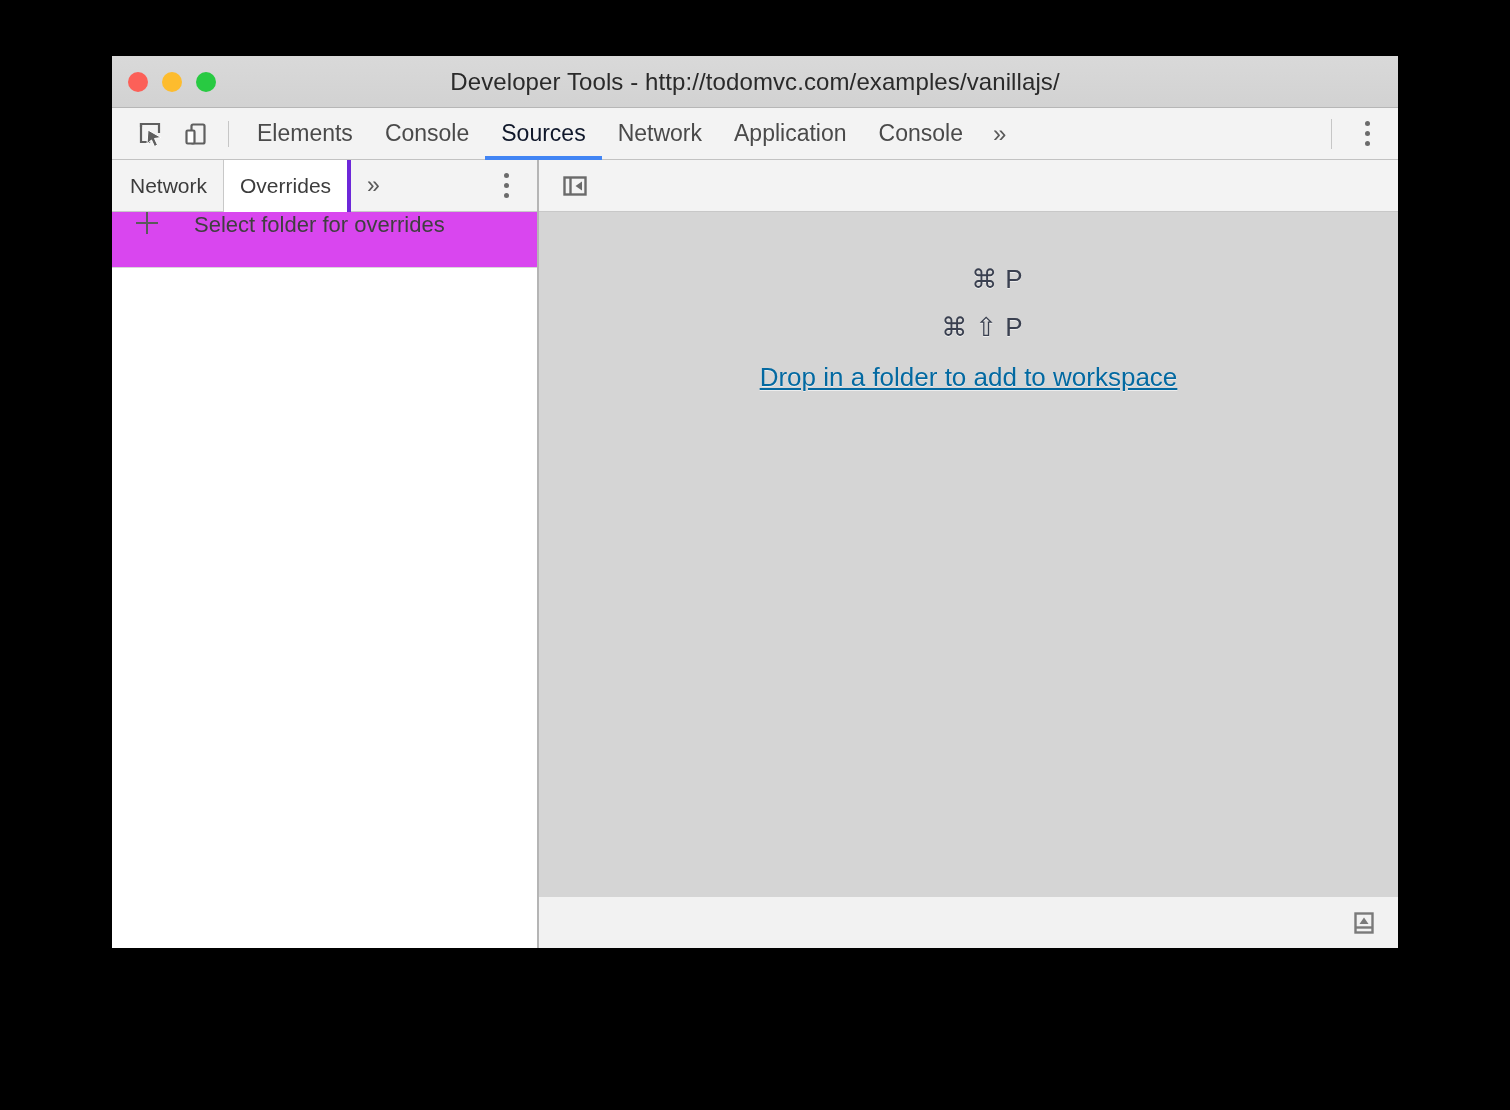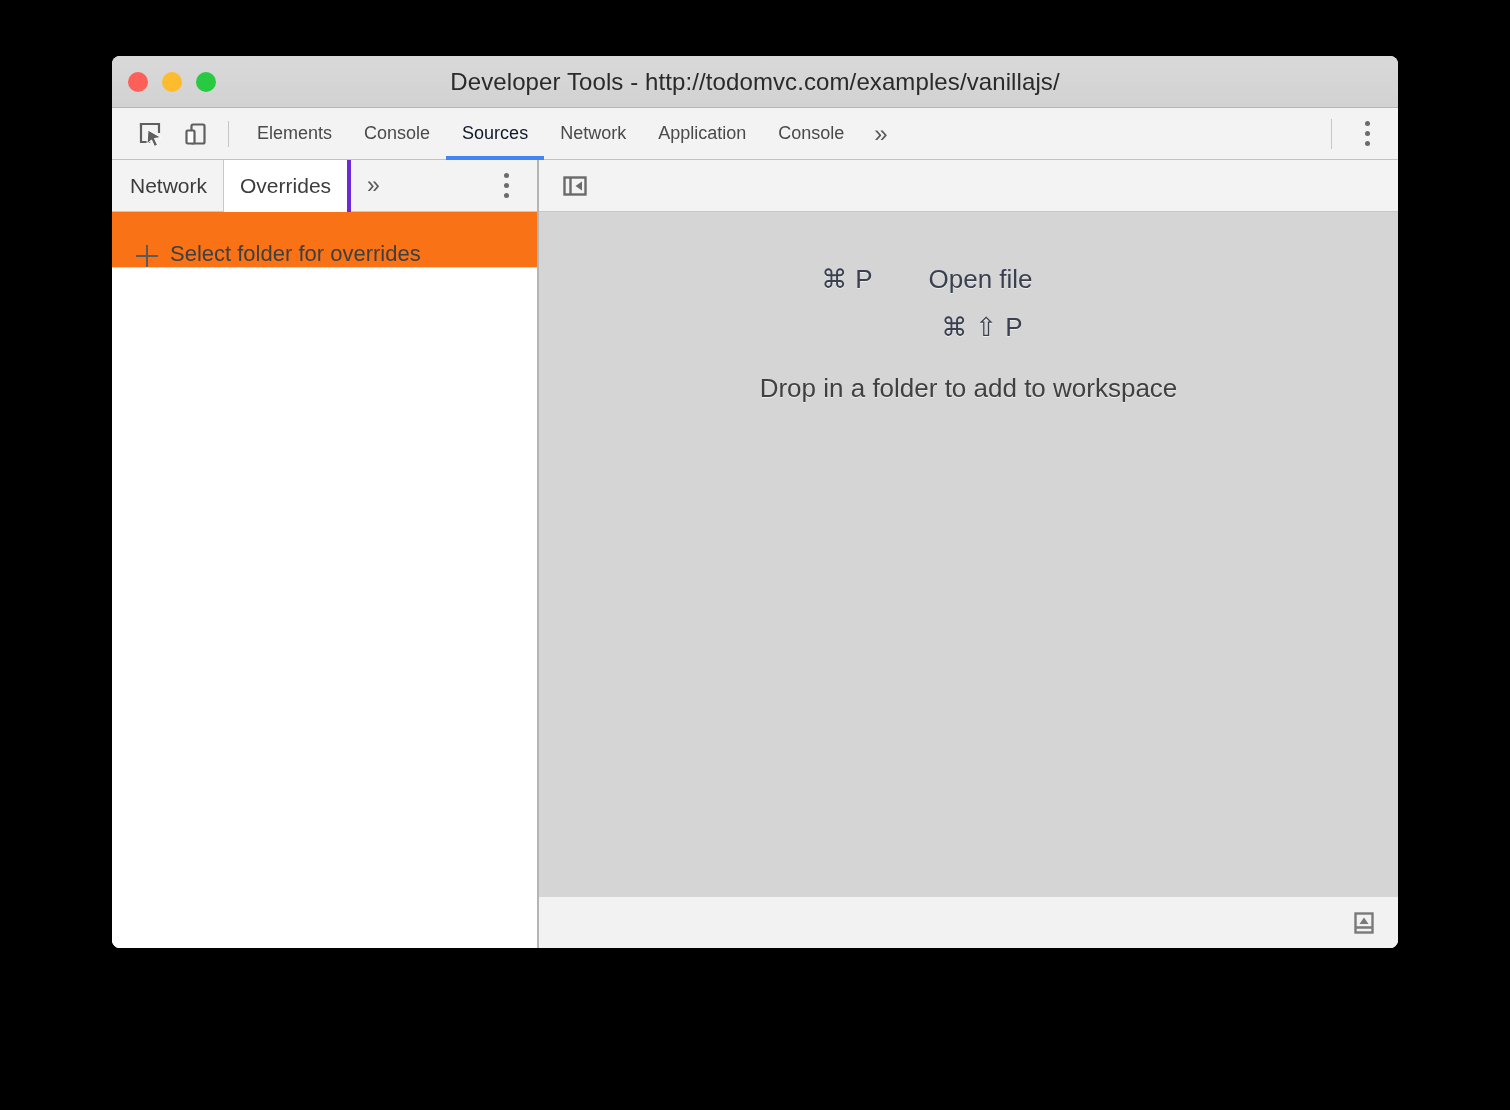--- a/index.html
+++ b/index.html
@@ -14,21 +14,21 @@
   }
 
   
   #devtools-window {
     position: absolute;
     left: 112px;
     top: 56px;
     width: 1286px;
     height: 892px;
     background: #ffffff;
-    border-radius: 8px;
+    border-radius: 0;
     overflow: hidden;
     display: flex;
     flex-direction: column;
   }
 
   
   .titlebar {
     position: relative;
     height: 52px;
     flex: 0 0 52px;
@@ -87,21 +87,21 @@
     height: 26px;
     background: #c6c6c6;
     margin: 0 12px 0 8px;
   }
   .main-tab {
     position: relative;
     height: 52px;
     display: flex;
     align-items: center;
     padding: 0 16px;
-    font-size: 18px;
+    font-size: 23px;
     color: #4a4a4a;
     white-space: nowrap;
     cursor: default;
   }
   .main-tab.active { color: #0f172a; }
   .main-tab.active::after {
     content: "";
     position: absolute;
     left: 0; right: 0; bottom: 0;
     height: 4px;
@@ -182,25 +182,26 @@
     margin-left: auto;
     display: flex;
     align-items: center;
     padding-right: 14px;
   }
 
   .folder-row {
     height: 56px;
     flex: 0 0 56px;
     display: flex;
-    align-items: flex-end;
+    align-items: flex-start;
     padding-left: 24px;
     border-bottom: 1px solid #d8d8d8;
-    background: #f97316;
+    background: #d946ef;
     cursor: default;
+    gap: 24px;
   }
   .plus-icon {
     position: relative;
     width: 22px; height: 22px;
     margin-right: 12px;
     flex: 0 0 22px;
   }
   .plus-icon::before, .plus-icon::after {
     content: "";
     position: absolute;
@@ -269,24 +270,25 @@
   .sc-keys .kglyph { margin: 0 4px; }
   .sc-label {
     width: 300px;
     text-align: left;
     font-size: 26px;
     color: #3a4050;
     white-space: nowrap;
     text-shadow: 0 1px 0 #ededed;
   }
   .sc-drop {
-    margin-top: 13px;
+    margin-top: 2px;
     font-size: 26px;
-    color: #404040;
+    color: #0369a1;
     text-shadow: 0 1px 0 #ededed;
+    text-decoration: underline;
   }
 
   .statusbar {
     height: 51px;
     flex: 0 0 51px;
     background: #f2f2f2;
     display: flex;
     align-items: center;
     justify-content: flex-end;
     padding-right: 16px;
@@ -384,21 +386,20 @@
         </div>
       </div>
 
       <div class="editor-body">
         <div class="shortcuts">
 
           <div class="sc-row">
             <div class="sc-keys">
               <span class="kglyph">⌘</span><span class="kglyph">P</span>
             </div>
-            <div class="sc-label">Open file</div>
           </div>
 
           <div class="sc-row">
             <div class="sc-keys">
               <span class="kglyph">⌘</span><span class="kglyph">⇧</span><span class="kglyph">P</span>
             </div>
           </div>
 
           <div class="sc-drop">Drop in a folder to add to workspace</div>
         </div>

